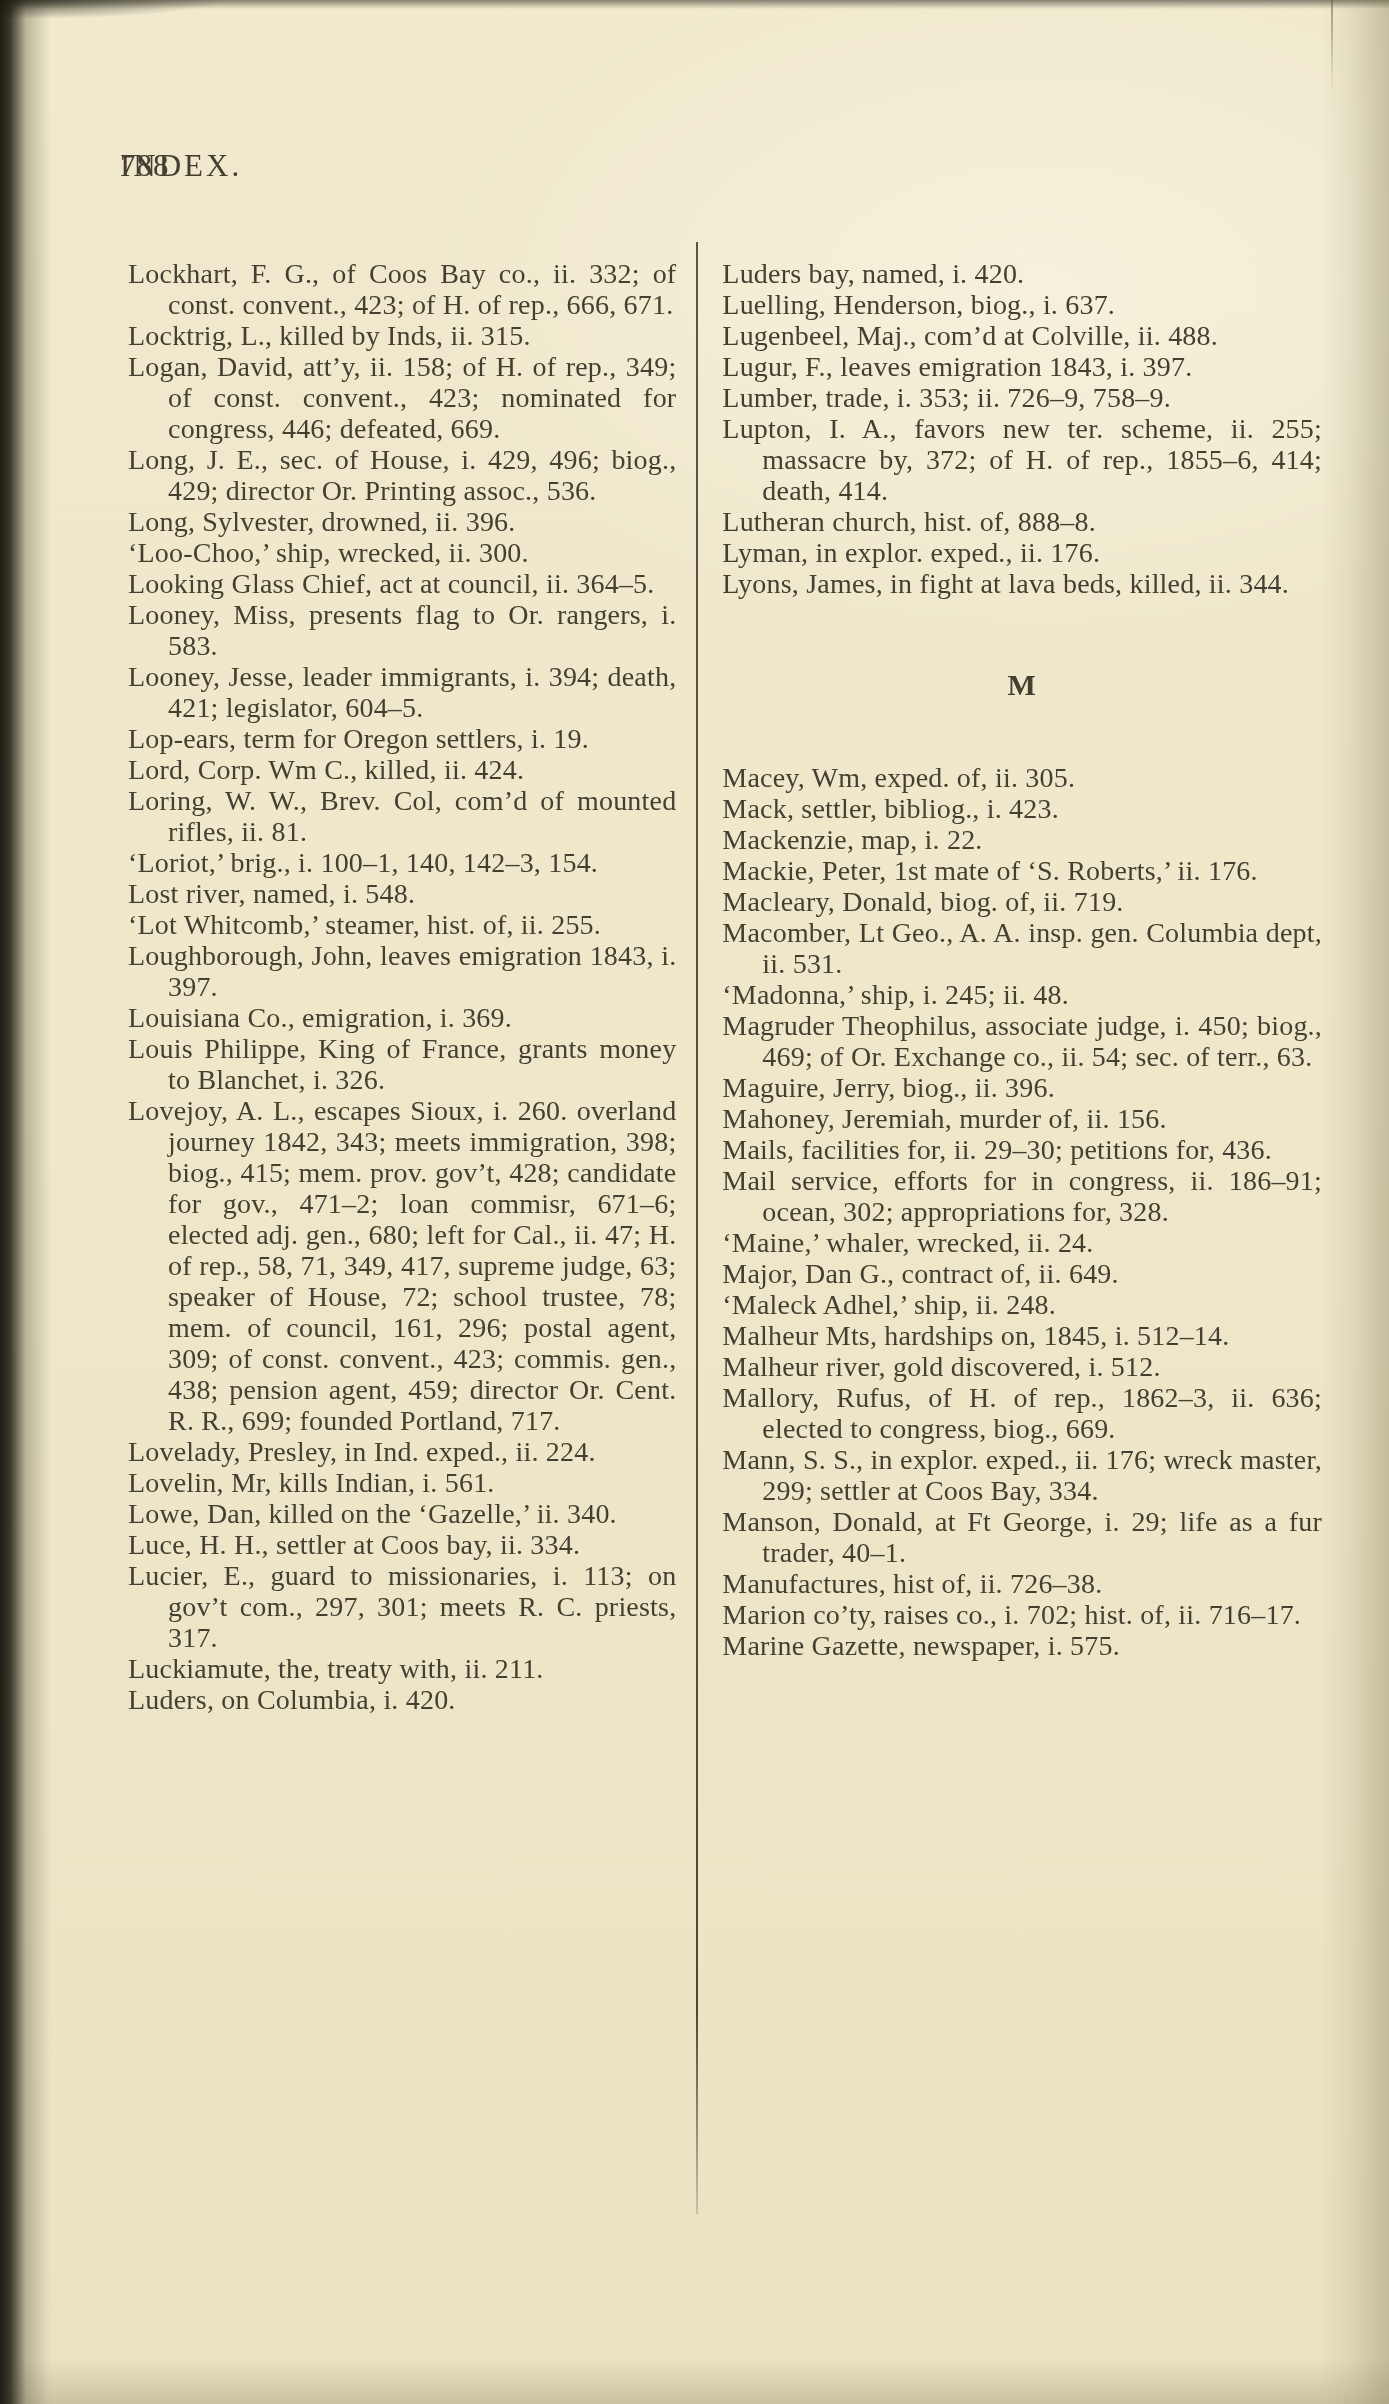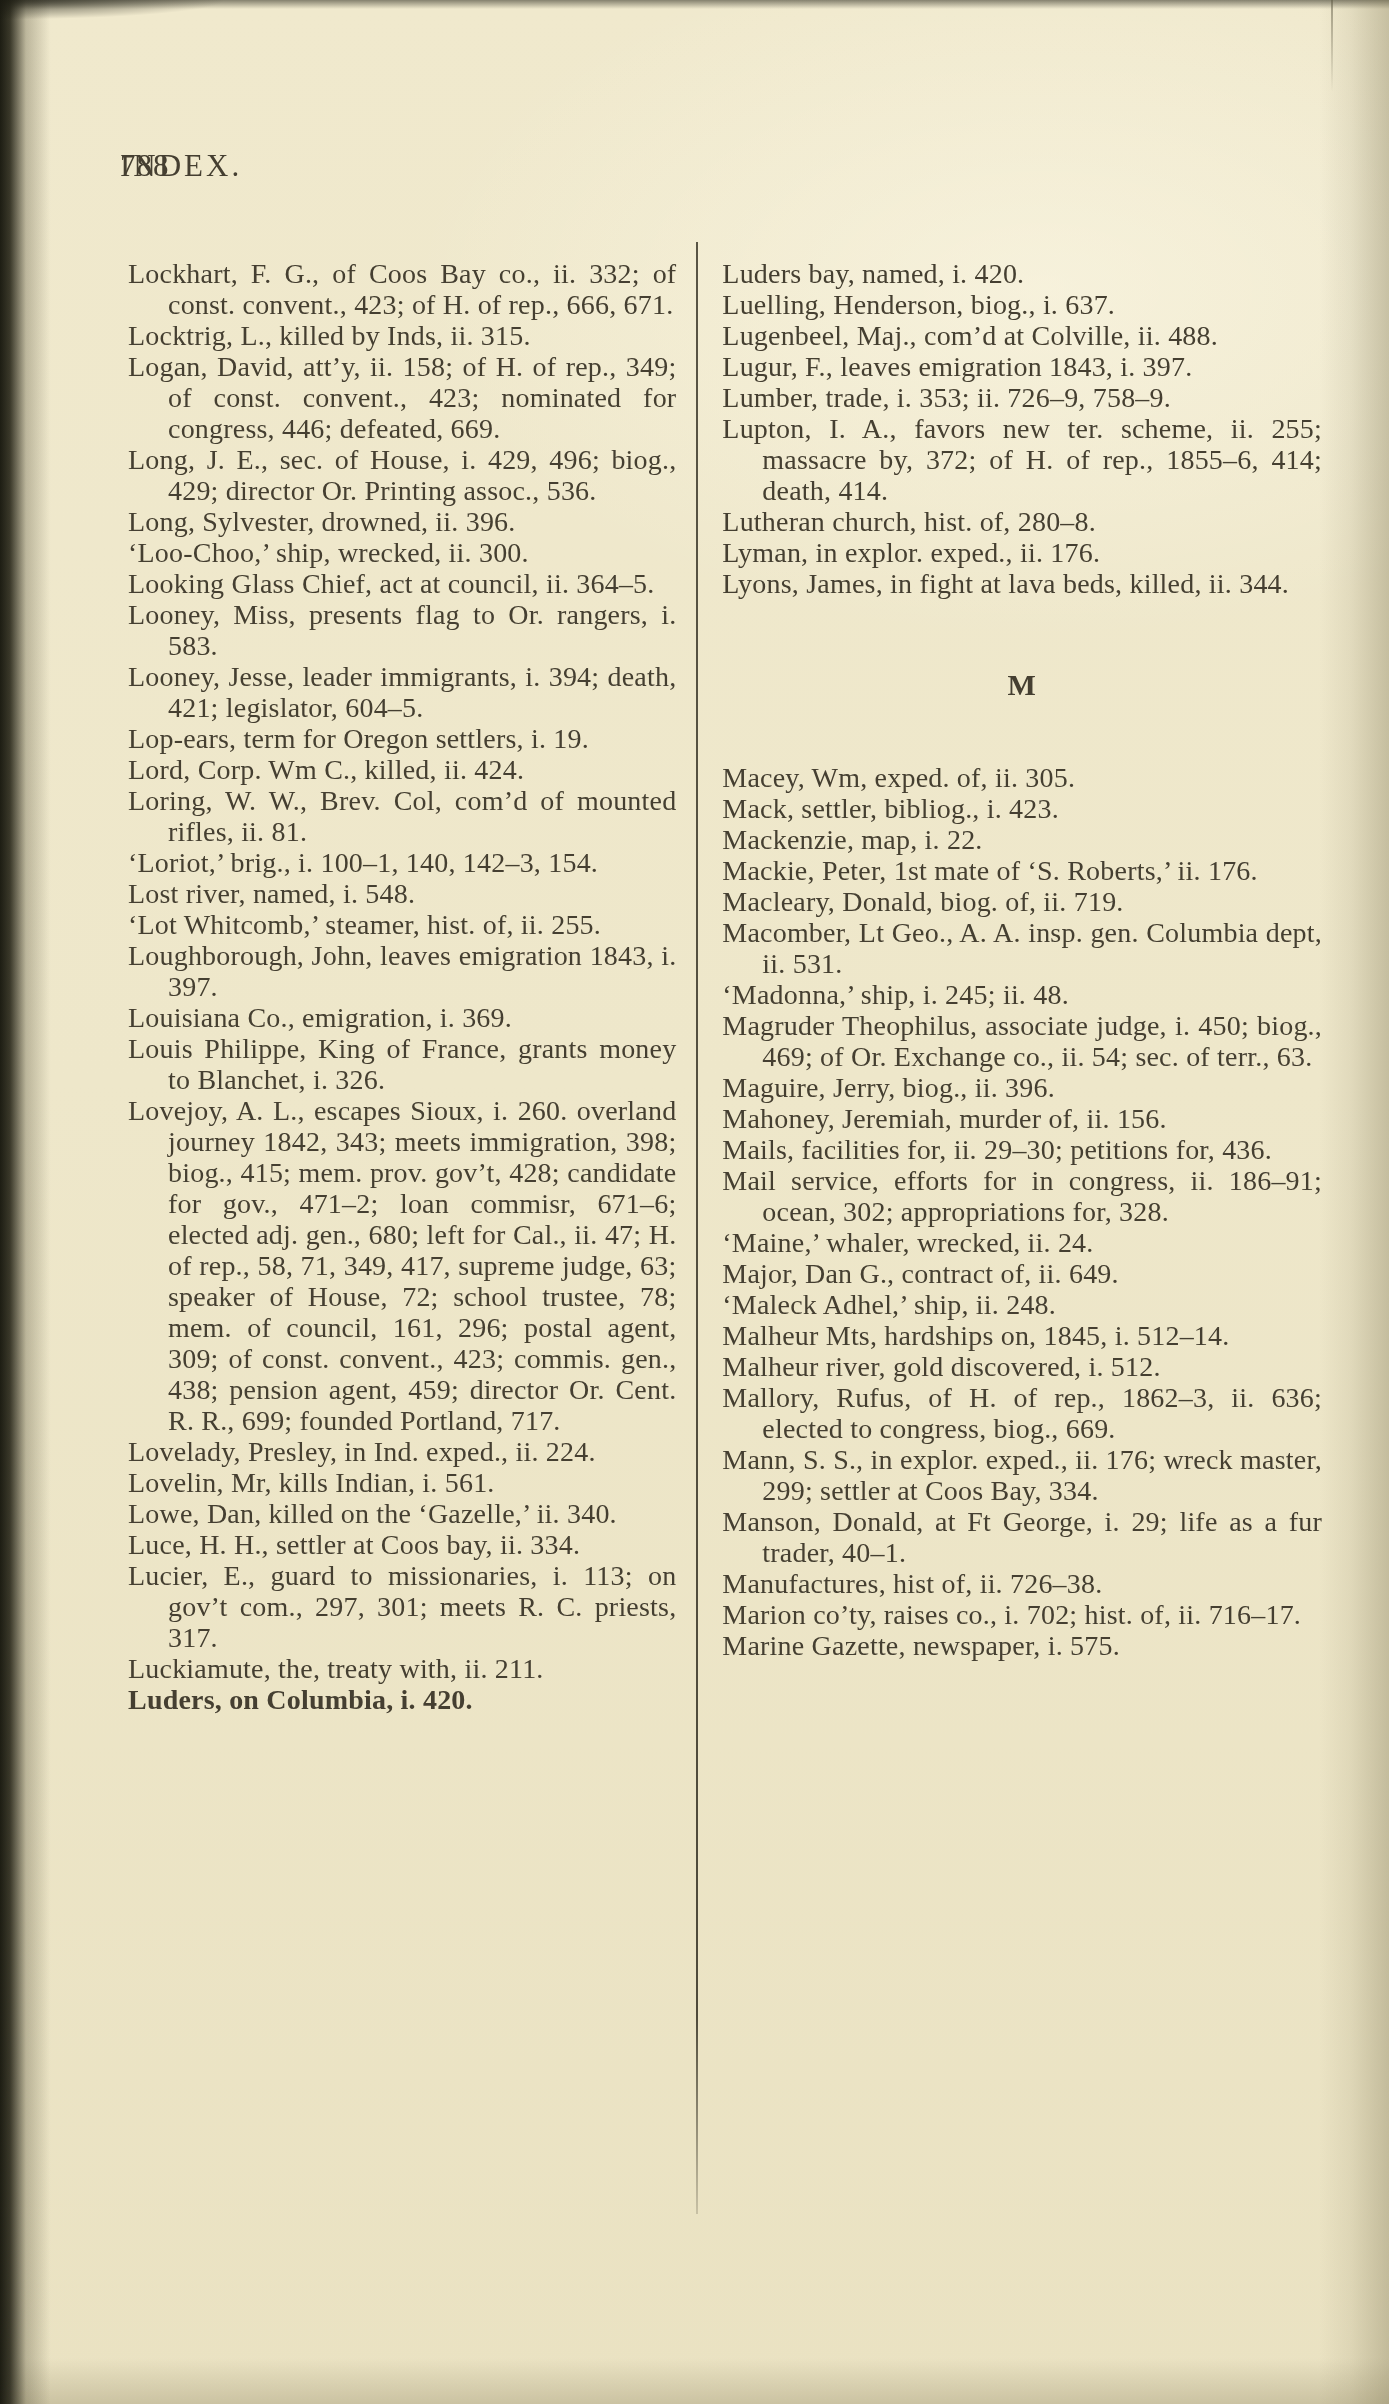--- a/index.html
+++ b/index.html
@@ -73,21 +73,21 @@
 
   .entry {
     margin: 0;
     font-size: 28px;
     line-height: 31px;
     text-align: justify;
     padding-left: 40px;
     text-indent: -40px;
     letter-spacing: 0.2px;
   }
-  .entry.bold { font-weight: bold; }
+  .entry.bold { font-weight: normal; }
   .section-heading {
     font-size: 30px;
     line-height: 31px;
     font-weight: bold;
     text-align: center;
     margin: 70px 0 62px 0;
     letter-spacing: 1px;
   }
 </style>
 </head>
@@ -136,21 +136,21 @@
         <p class="entry bold">Luders, on Columbia, i. 420.</p>
       </div>
     <div class="column-divider"></div>
     <div class="column column-right">
         <p class="entry">Luders bay, named, i. 420.</p>
         <p class="entry">Luelling, Henderson, biog., i. 637.</p>
         <p class="entry">Lugenbeel, Maj., com’d at Colville, ii. 488.</p>
         <p class="entry">Lugur, F., leaves emigration 1843, i. 397.</p>
         <p class="entry">Lumber, trade, i. 353; ii. 726–9, 758–9.</p>
         <p class="entry">Lupton, I. A., favors new ter. scheme, ii. 255; massacre by, 372; of H. of rep., 1855–6, 414; death, 414.</p>
-        <p class="entry">Lutheran church, hist. of, 280–8.</p>
+        <p class="entry">Lutheran church, hist. of, 888–8.</p>
         <p class="entry">Lyman, in explor. exped., ii. 176.</p>
         <p class="entry">Lyons, James, in fight at lava beds, killed, ii. 344.</p>
         <div class="section-heading">M</div>
         <p class="entry">Macey, Wm, exped. of, ii. 305.</p>
         <p class="entry">Mack, settler, bibliog., i. 423.</p>
         <p class="entry">Mackenzie, map, i. 22.</p>
         <p class="entry">Mackie, Peter, 1st mate of ‘S. Roberts,’ ii. 176.</p>
         <p class="entry">Macleary, Donald, biog. of, ii. 719.</p>
         <p class="entry">Macomber, Lt Geo., A. A. insp. gen. Columbia dept, ii. 531.</p>
         <p class="entry">‘Madonna,’ ship, i. 245; ii. 48.</p>

